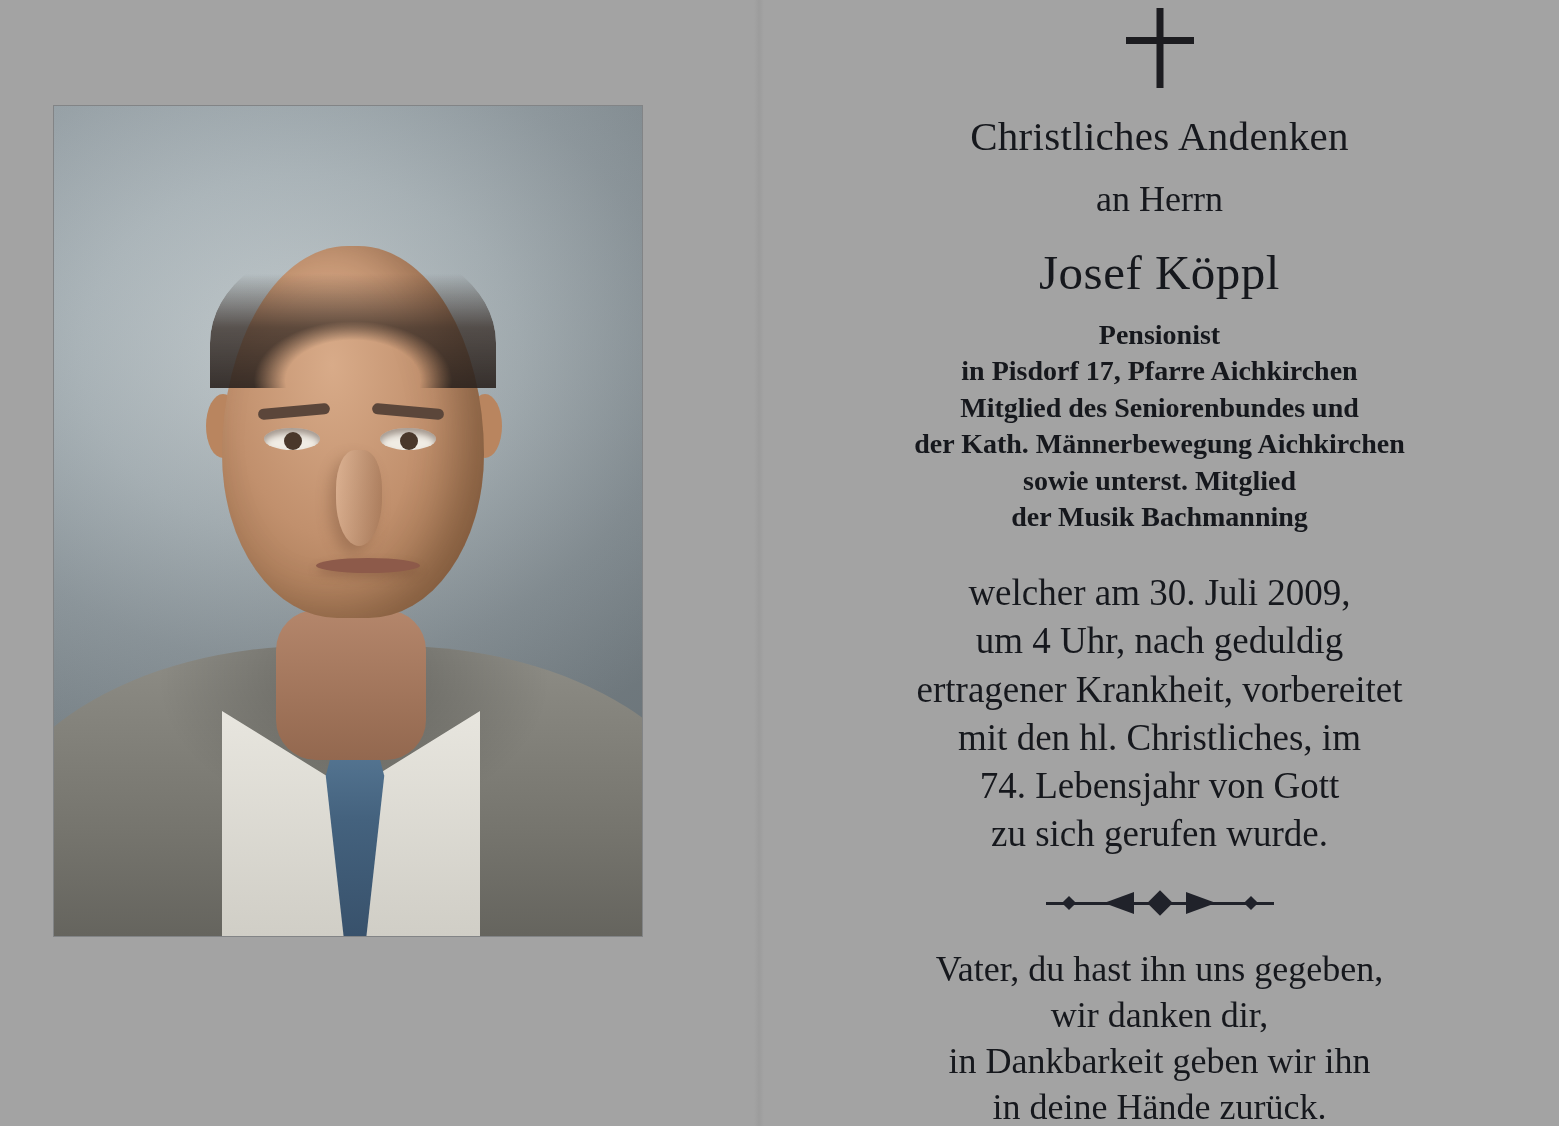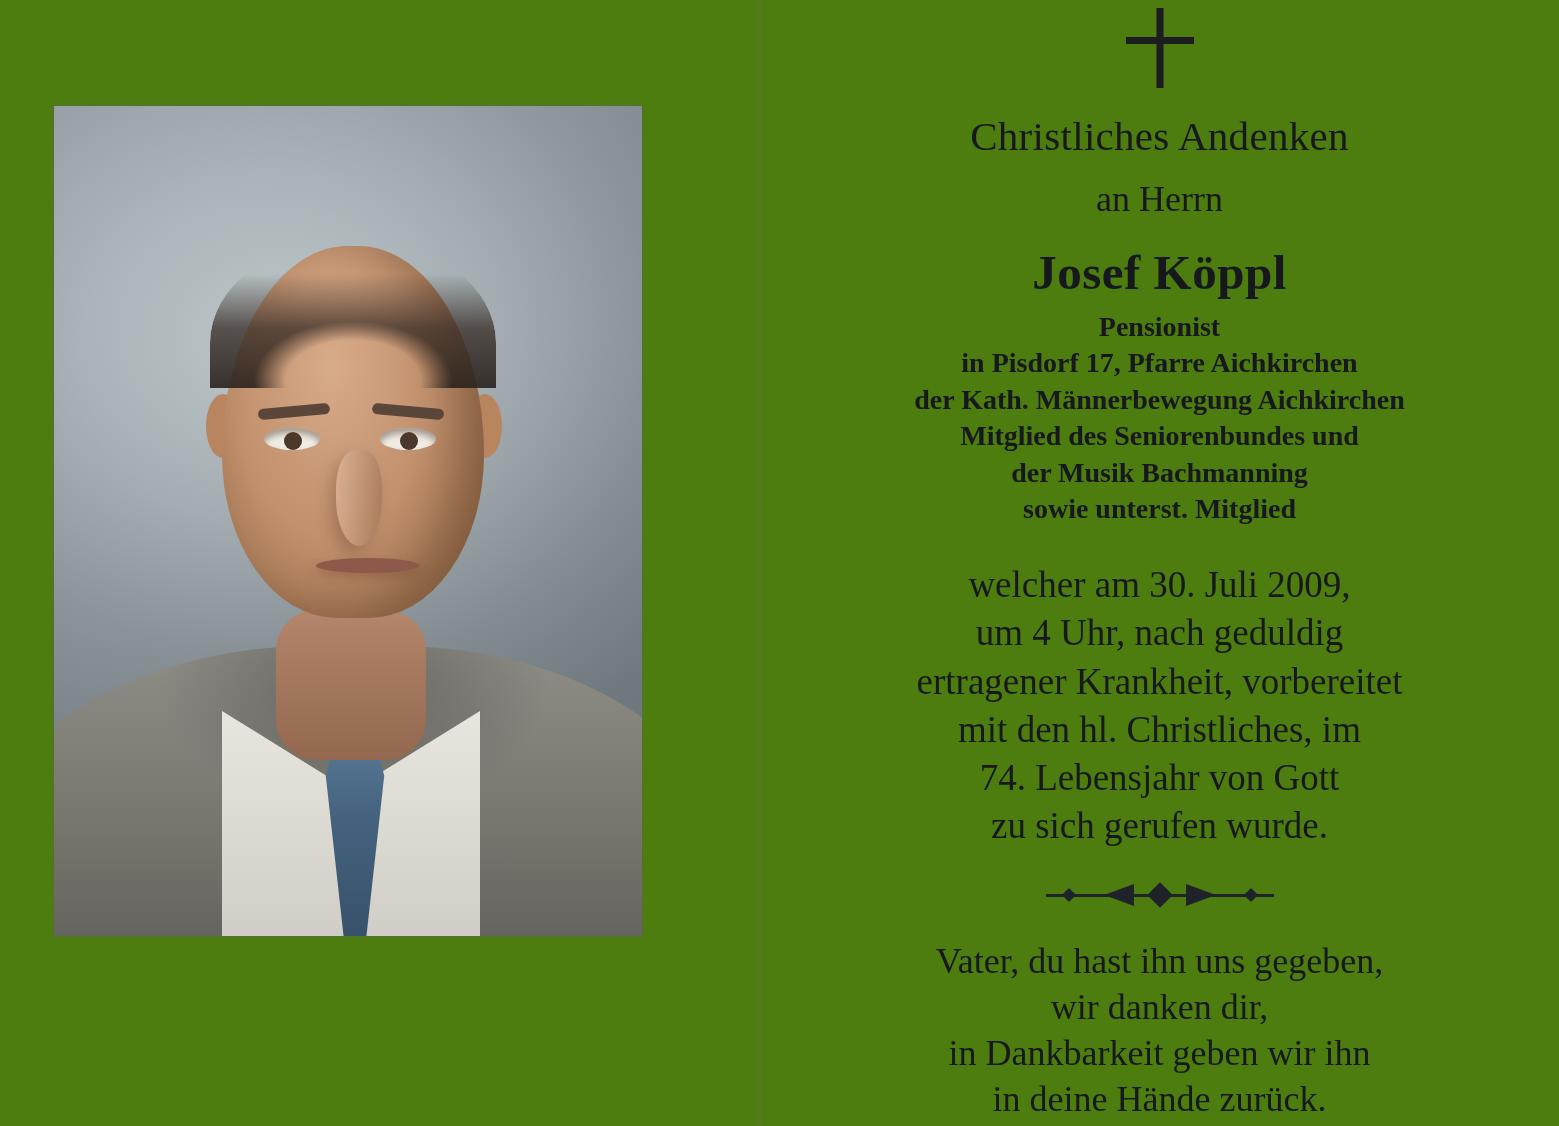--- a/index.html
+++ b/index.html
@@ -11,21 +11,21 @@
     width: 1559px;
     height: 1126px;
     font-family: "Liberation Serif", serif;
     color: #16181d;
     overflow: hidden;
   }
   .card {
     position: relative;
     width: 1559px;
     height: 1126px;
-    background: #4d7c0f;
+    background: #a3a3a3;
     display: flex;
   }
   
   .fold {
     position: absolute;
     top: 0;
     left: 754px;
     width: 10px;
     height: 100%;
     background: linear-gradient(to right,
@@ -198,23 +198,23 @@
     font-size: 41px;
     letter-spacing: 0.3px;
     margin-bottom: 18px;
   }
   .line-2 {
     font-size: 36px;
     margin-bottom: 24px;
   }
   .name {
     font-size: 49px;
-    font-weight: bold;
+    font-weight: normal;
     letter-spacing: 0.5px;
-    margin-bottom: 8px;
+    margin-bottom: 16px;
   }
   .sub-block {
     font-size: 28px;
     font-weight: bold;
     line-height: 1.30;
     margin-bottom: 34px;
   }
   .para {
     font-size: 37px;
     line-height: 1.30;
@@ -303,24 +303,24 @@
     </div>
 
     <div class="line-1">Christliches Andenken</div>
     <div class="line-2">an Herrn</div>
 
     <div class="name">Josef Köppl</div>
 
     <div class="sub-block">
       <div>Pensionist</div>
       <div>in Pisdorf 17, Pfarre Aichkirchen</div>
+      <div>Mitglied des Seniorenbundes und</div>
       <div>der Kath. Männerbewegung Aichkirchen</div>
-      <div>Mitglied des Seniorenbundes und</div>
+      <div>sowie unterst. Mitglied</div>
       <div>der Musik Bachmanning</div>
-      <div>sowie unterst. Mitglied</div>
     </div>
 
     <div class="para">
       <div>welcher am 30. Juli 2009,</div>
       <div>um 4 Uhr, nach geduldig</div>
       <div>ertragener Krankheit, vorbereitet</div>
       <div>mit den hl. Christliches, im</div>
       <div>74. Lebensjahr von Gott</div>
       <div>zu sich gerufen wurde.</div>
     </div>

